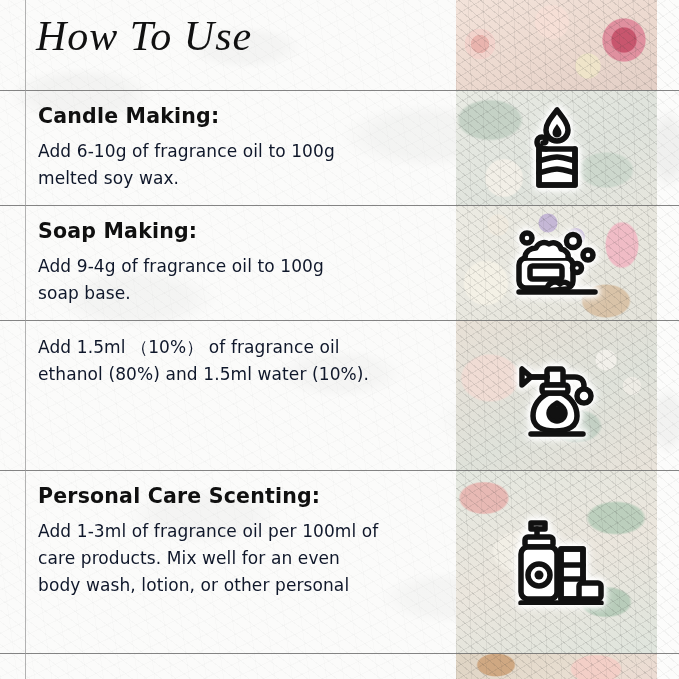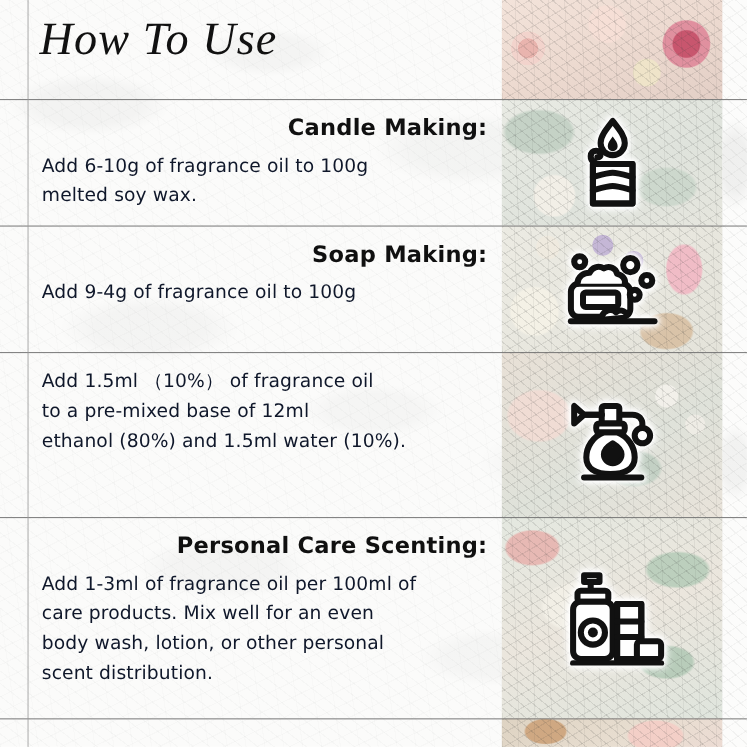--- a/index.html
+++ b/index.html
@@ -68,21 +68,20 @@
   }
 
   .heading{
     font-family:"DejaVu Sans", sans-serif;
     font-weight:700;
     font-size:20.5px;
     color:#101010;
     letter-spacing:.2px;
     margin:0 0 10px 0;
     white-space:nowrap;
-    text-align:right;
   }
   .body{
     font-family:"DejaVu Sans", sans-serif;
     font-weight:400;
     font-size:17px;
     line-height:27px;
     color:#0f172a;
     margin:0;
     letter-spacing:.1px;
   }
@@ -267,35 +266,34 @@
       <p class="body">
         <span>Add 6-10g of fragrance oil to 100g</span>
         <span>melted soy wax.</span>
       </p>
     </div>
 
     <div class="section" style="top:219px;">
       <p class="heading">Soap Making:</p>
       <p class="body">
         <span>Add 9-4g of fragrance oil to 100g</span>
+        <span>soap base.</span>
       </p>
     </div>
 
     <div class="section" style="top:334px;">
       <p class="body">
         <span>Add 1.5ml （10%） of fragrance oil</span>
-        <span>to a pre-mixed base of 12ml</span>
         <span>ethanol (80%) and 1.5ml water (10%).</span>
       </p>
     </div>
 
     <div class="section" style="top:484px;">
       <p class="heading">Personal Care Scenting:</p>
       <p class="body">
         <span>Add 1-3ml of fragrance oil per 100ml of</span>
         <span>care products. Mix well for an even</span>
         <span>body wash, lotion, or other personal</span>
-        <span>scent distribution.</span>
       </p>
     </div>
 
   </div>
 </div>
 
 </body></html>

